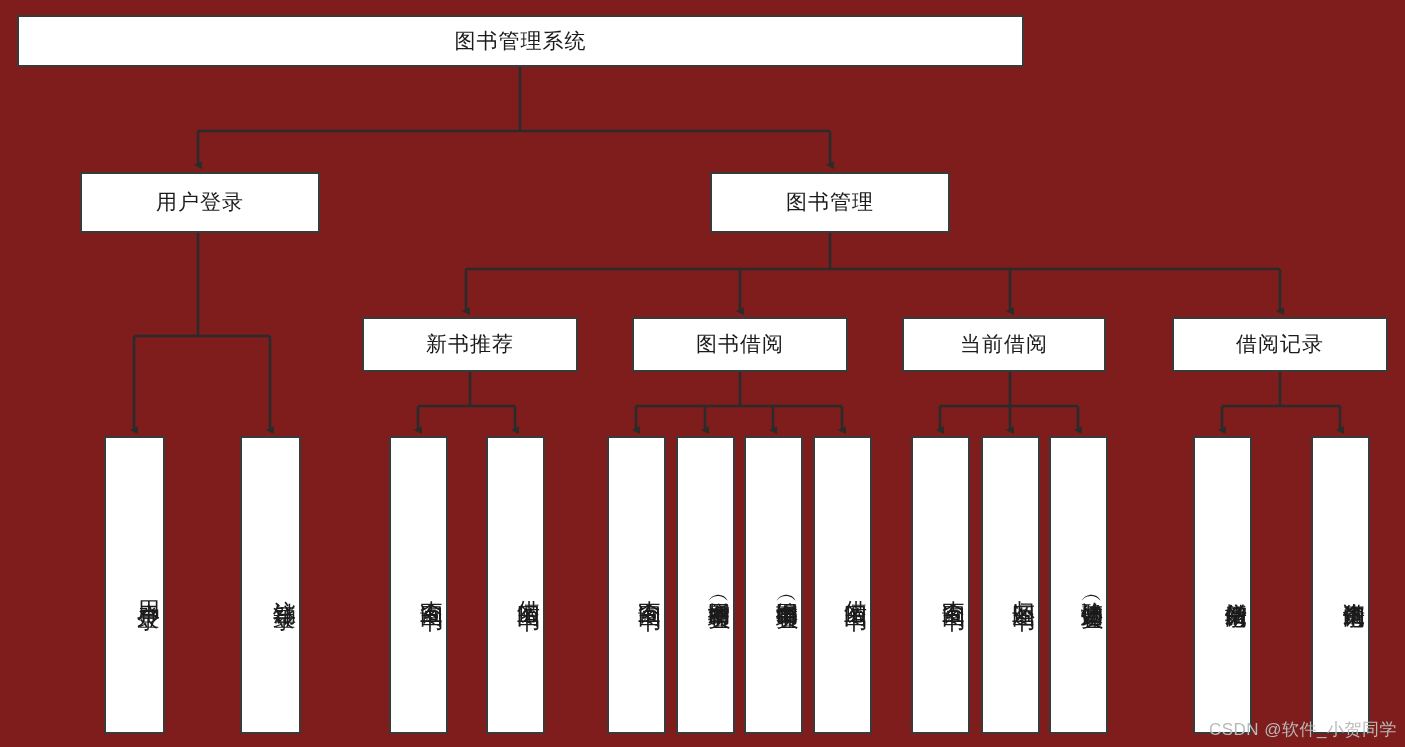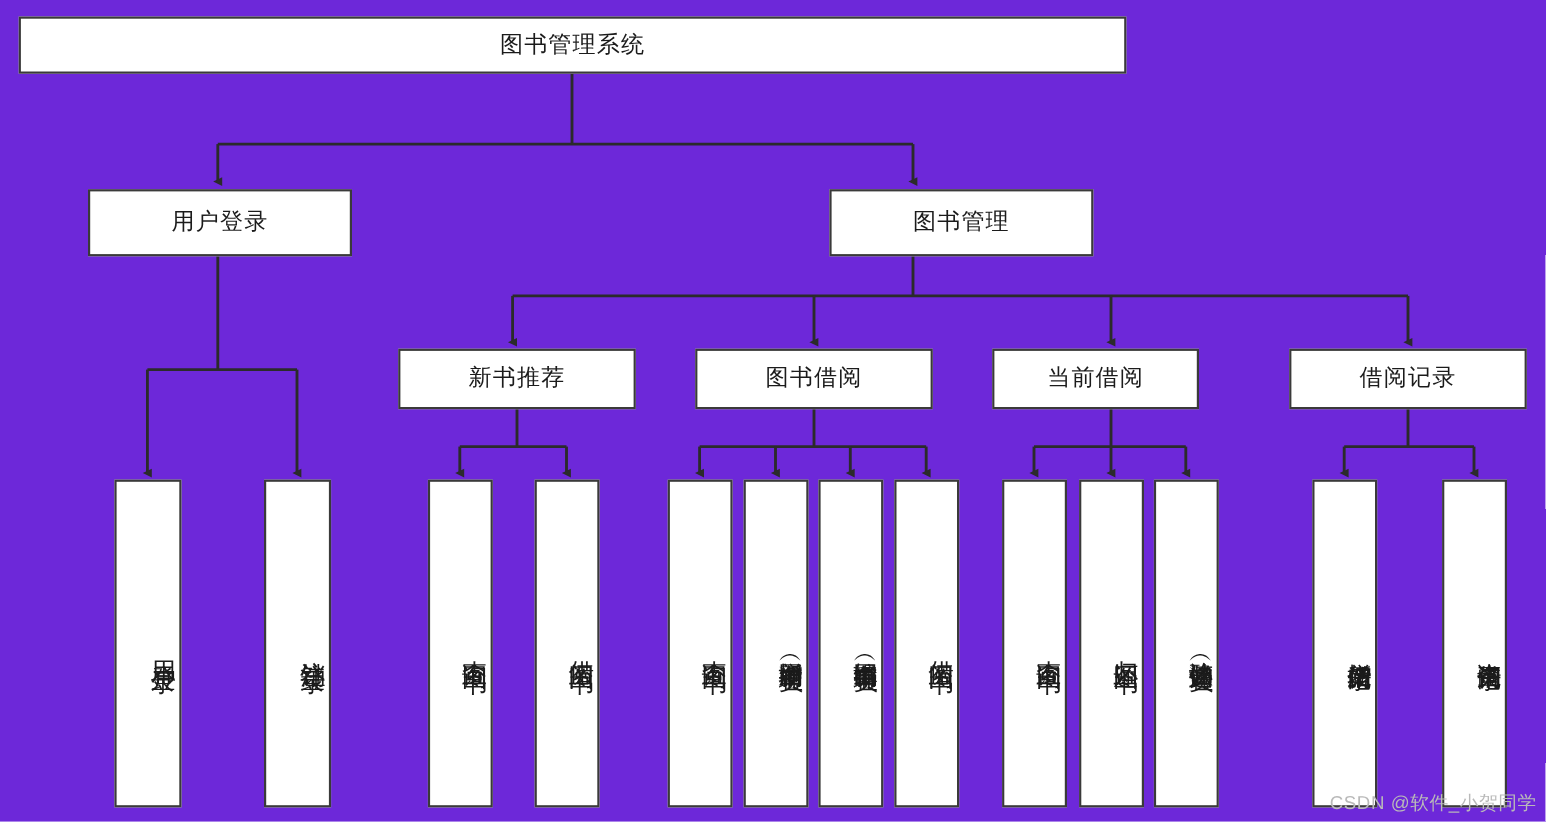--- a/index.html
+++ b/index.html
@@ -8,21 +8,21 @@
     padding: 0;
     background: #ffffff;
   }
   body {
     font-family: "Liberation Sans", "DejaVu Sans", sans-serif;
   }
   #diagram-root {
     position: relative;
     width: 1405px;
     height: 747px;
-    background: #6d28d9;
+    background: #7f1d1d;
     overflow: hidden;
   }
   #edge-layer {
     position: absolute;
     left: 0;
     top: 0;
     width: 1405px;
     height: 747px;
     pointer-events: none;
   }
@@ -123,31 +123,31 @@
     </g>
   </svg>
 
   <div class="node horizontal" style="left:17px; top:15px; width:1007px; height:52px;">
     <span>图书管理系统</span>
   </div>
 
   <div class="node horizontal" style="left:80px; top:172px; width:240px; height:61px;">
     <span>用户登录</span>
   </div>
-  <div class="node horizontal" style="left:710px; top:172px; width:240px; height:61px;margin-left:44px;">
+  <div class="node horizontal" style="left:710px; top:172px; width:240px; height:61px;">
     <span>图书管理</span>
   </div>
 
   <div class="node horizontal" style="left:632px; top:317px; width:216px; height:55px;">
     <span>图书借阅</span>
   </div>
   <div class="node horizontal" style="left:362px; top:317px; width:216px; height:55px;">
     <span>新书推荐</span>
   </div>
-  <div class="node horizontal" style="left:902px; top:317px; width:188px; height:55px;">
+  <div class="node horizontal" style="left:902px; top:317px; width:204px; height:55px;">
     <span>当前借阅</span>
   </div>
   <div class="node horizontal" style="left:1172px; top:317px; width:216px; height:55px;">
     <span>借阅记录</span>
   </div>
 
   <div class="node vertical" style="left:104px; top:436px; width:61px; height:298px;">
     <span>用户登录</span>
   </div>
   <div class="node vertical" style="left:240px; top:436px; width:61px; height:298px;">

